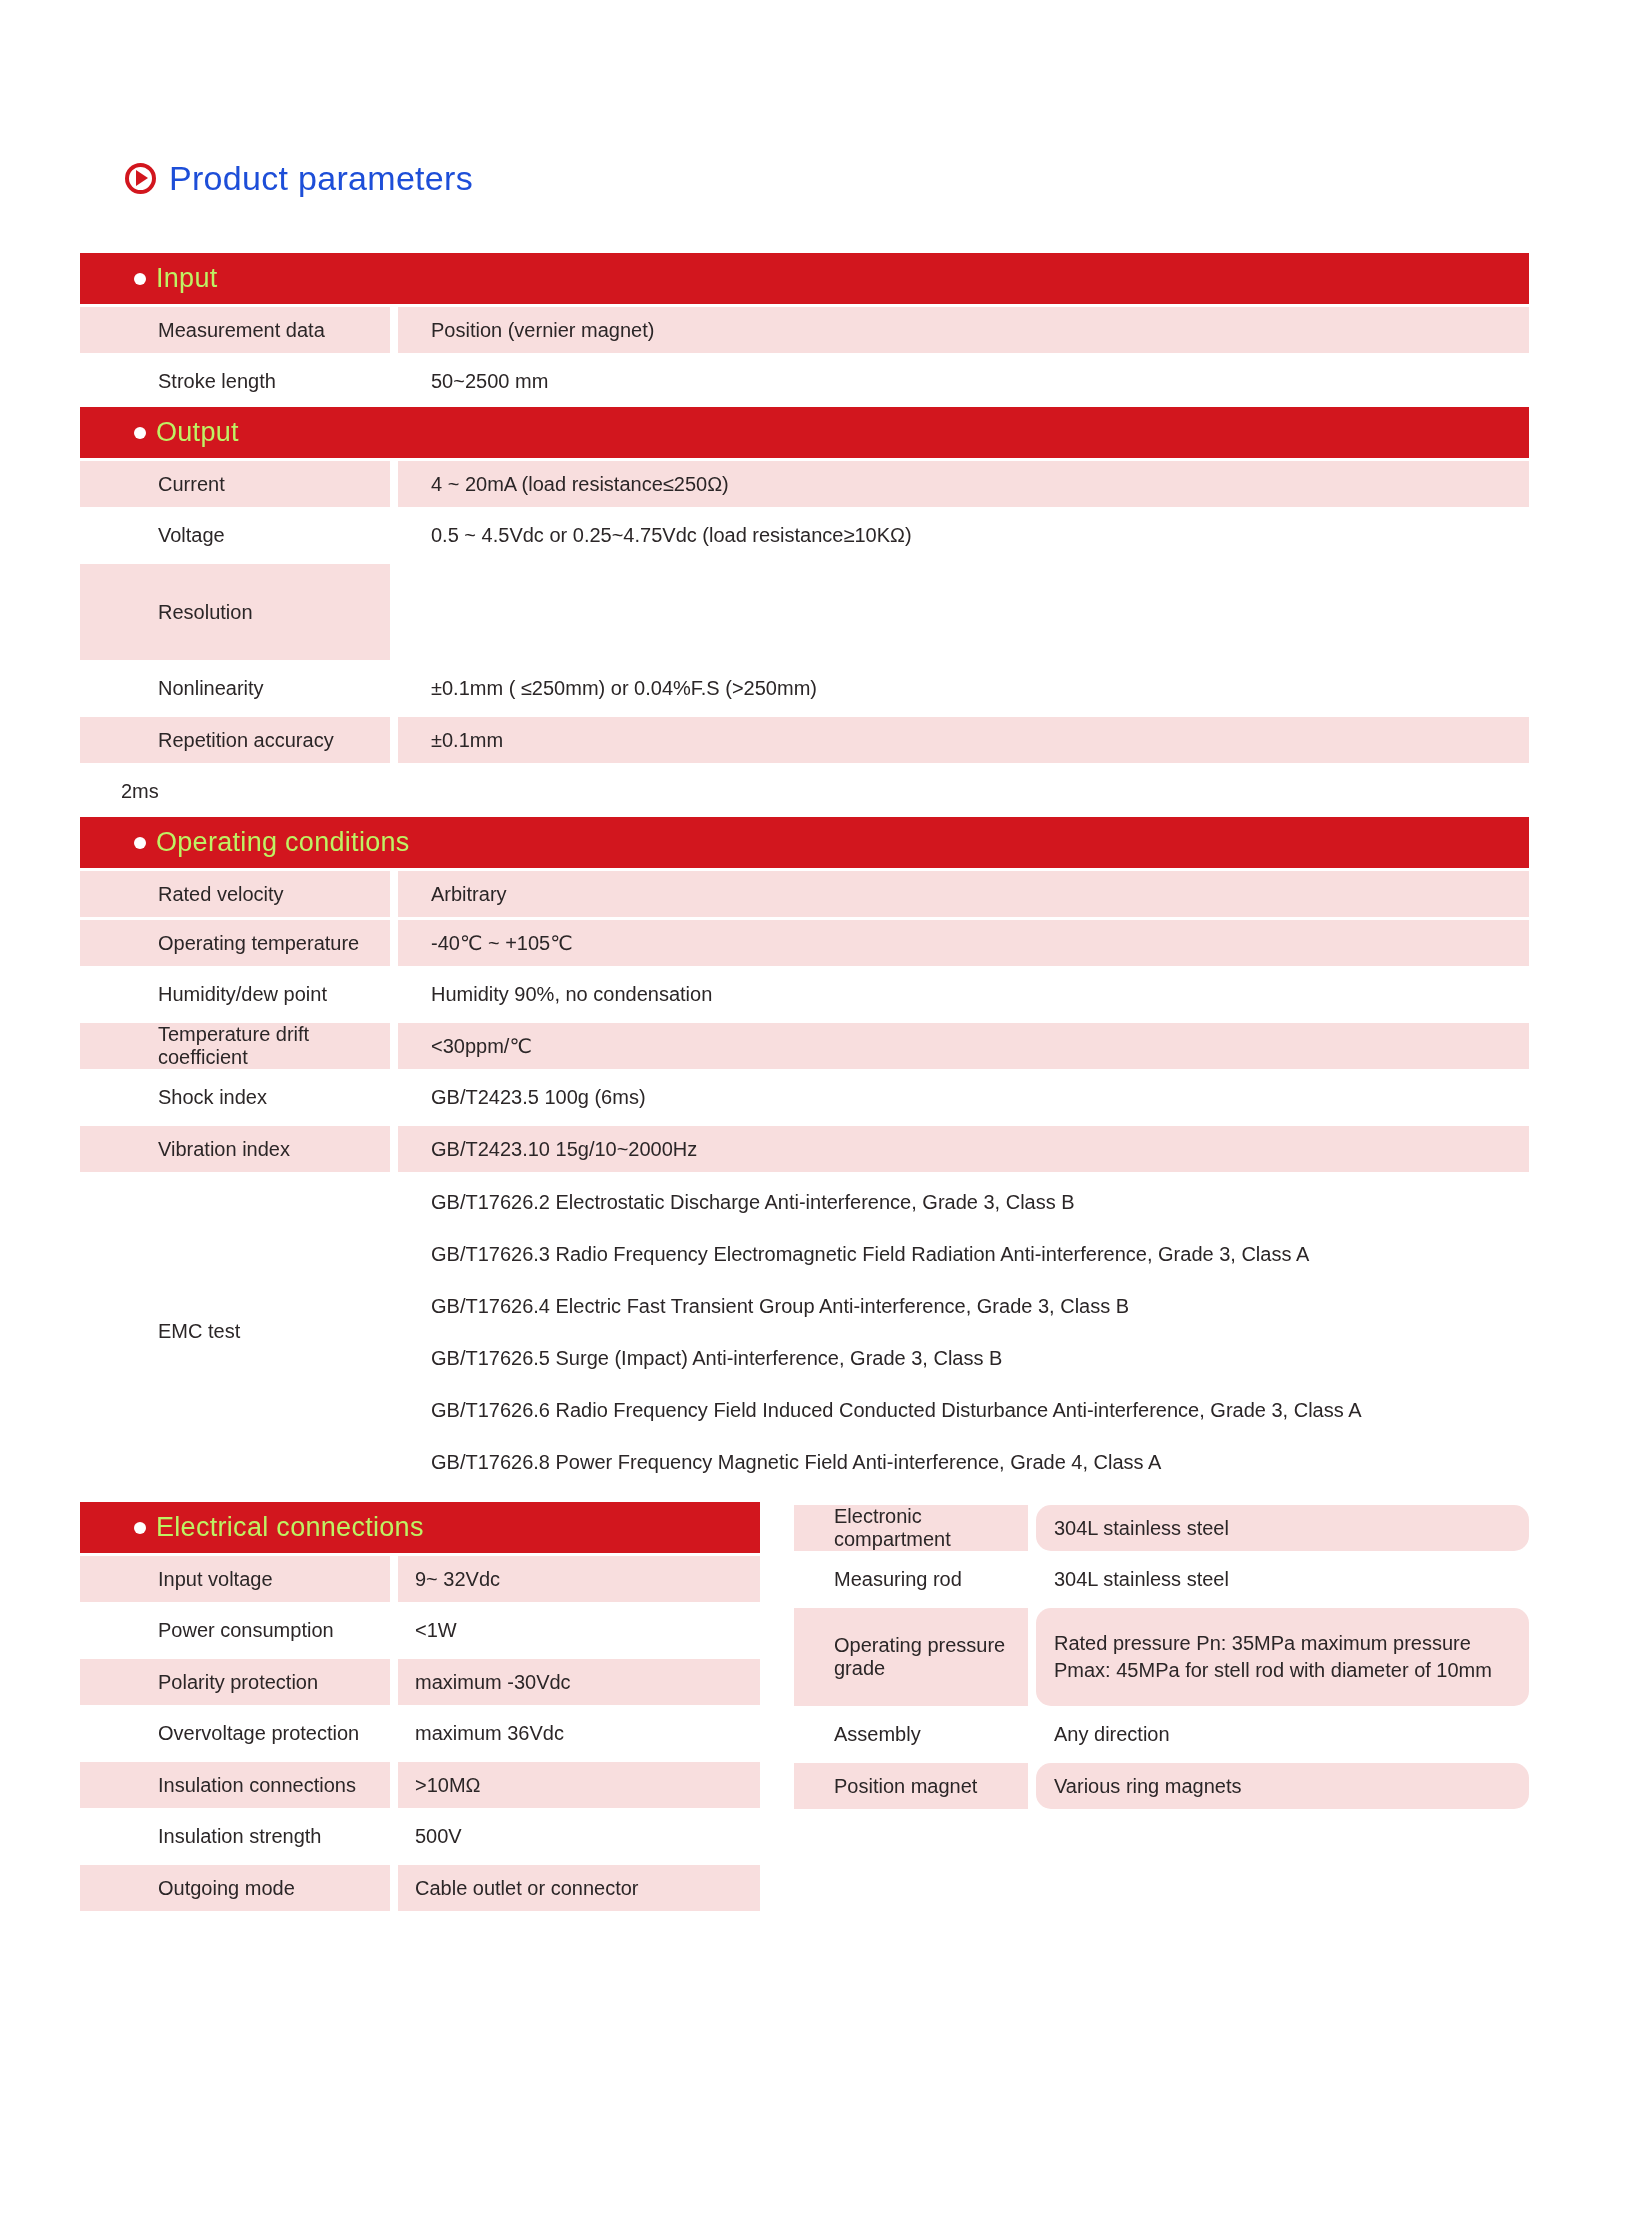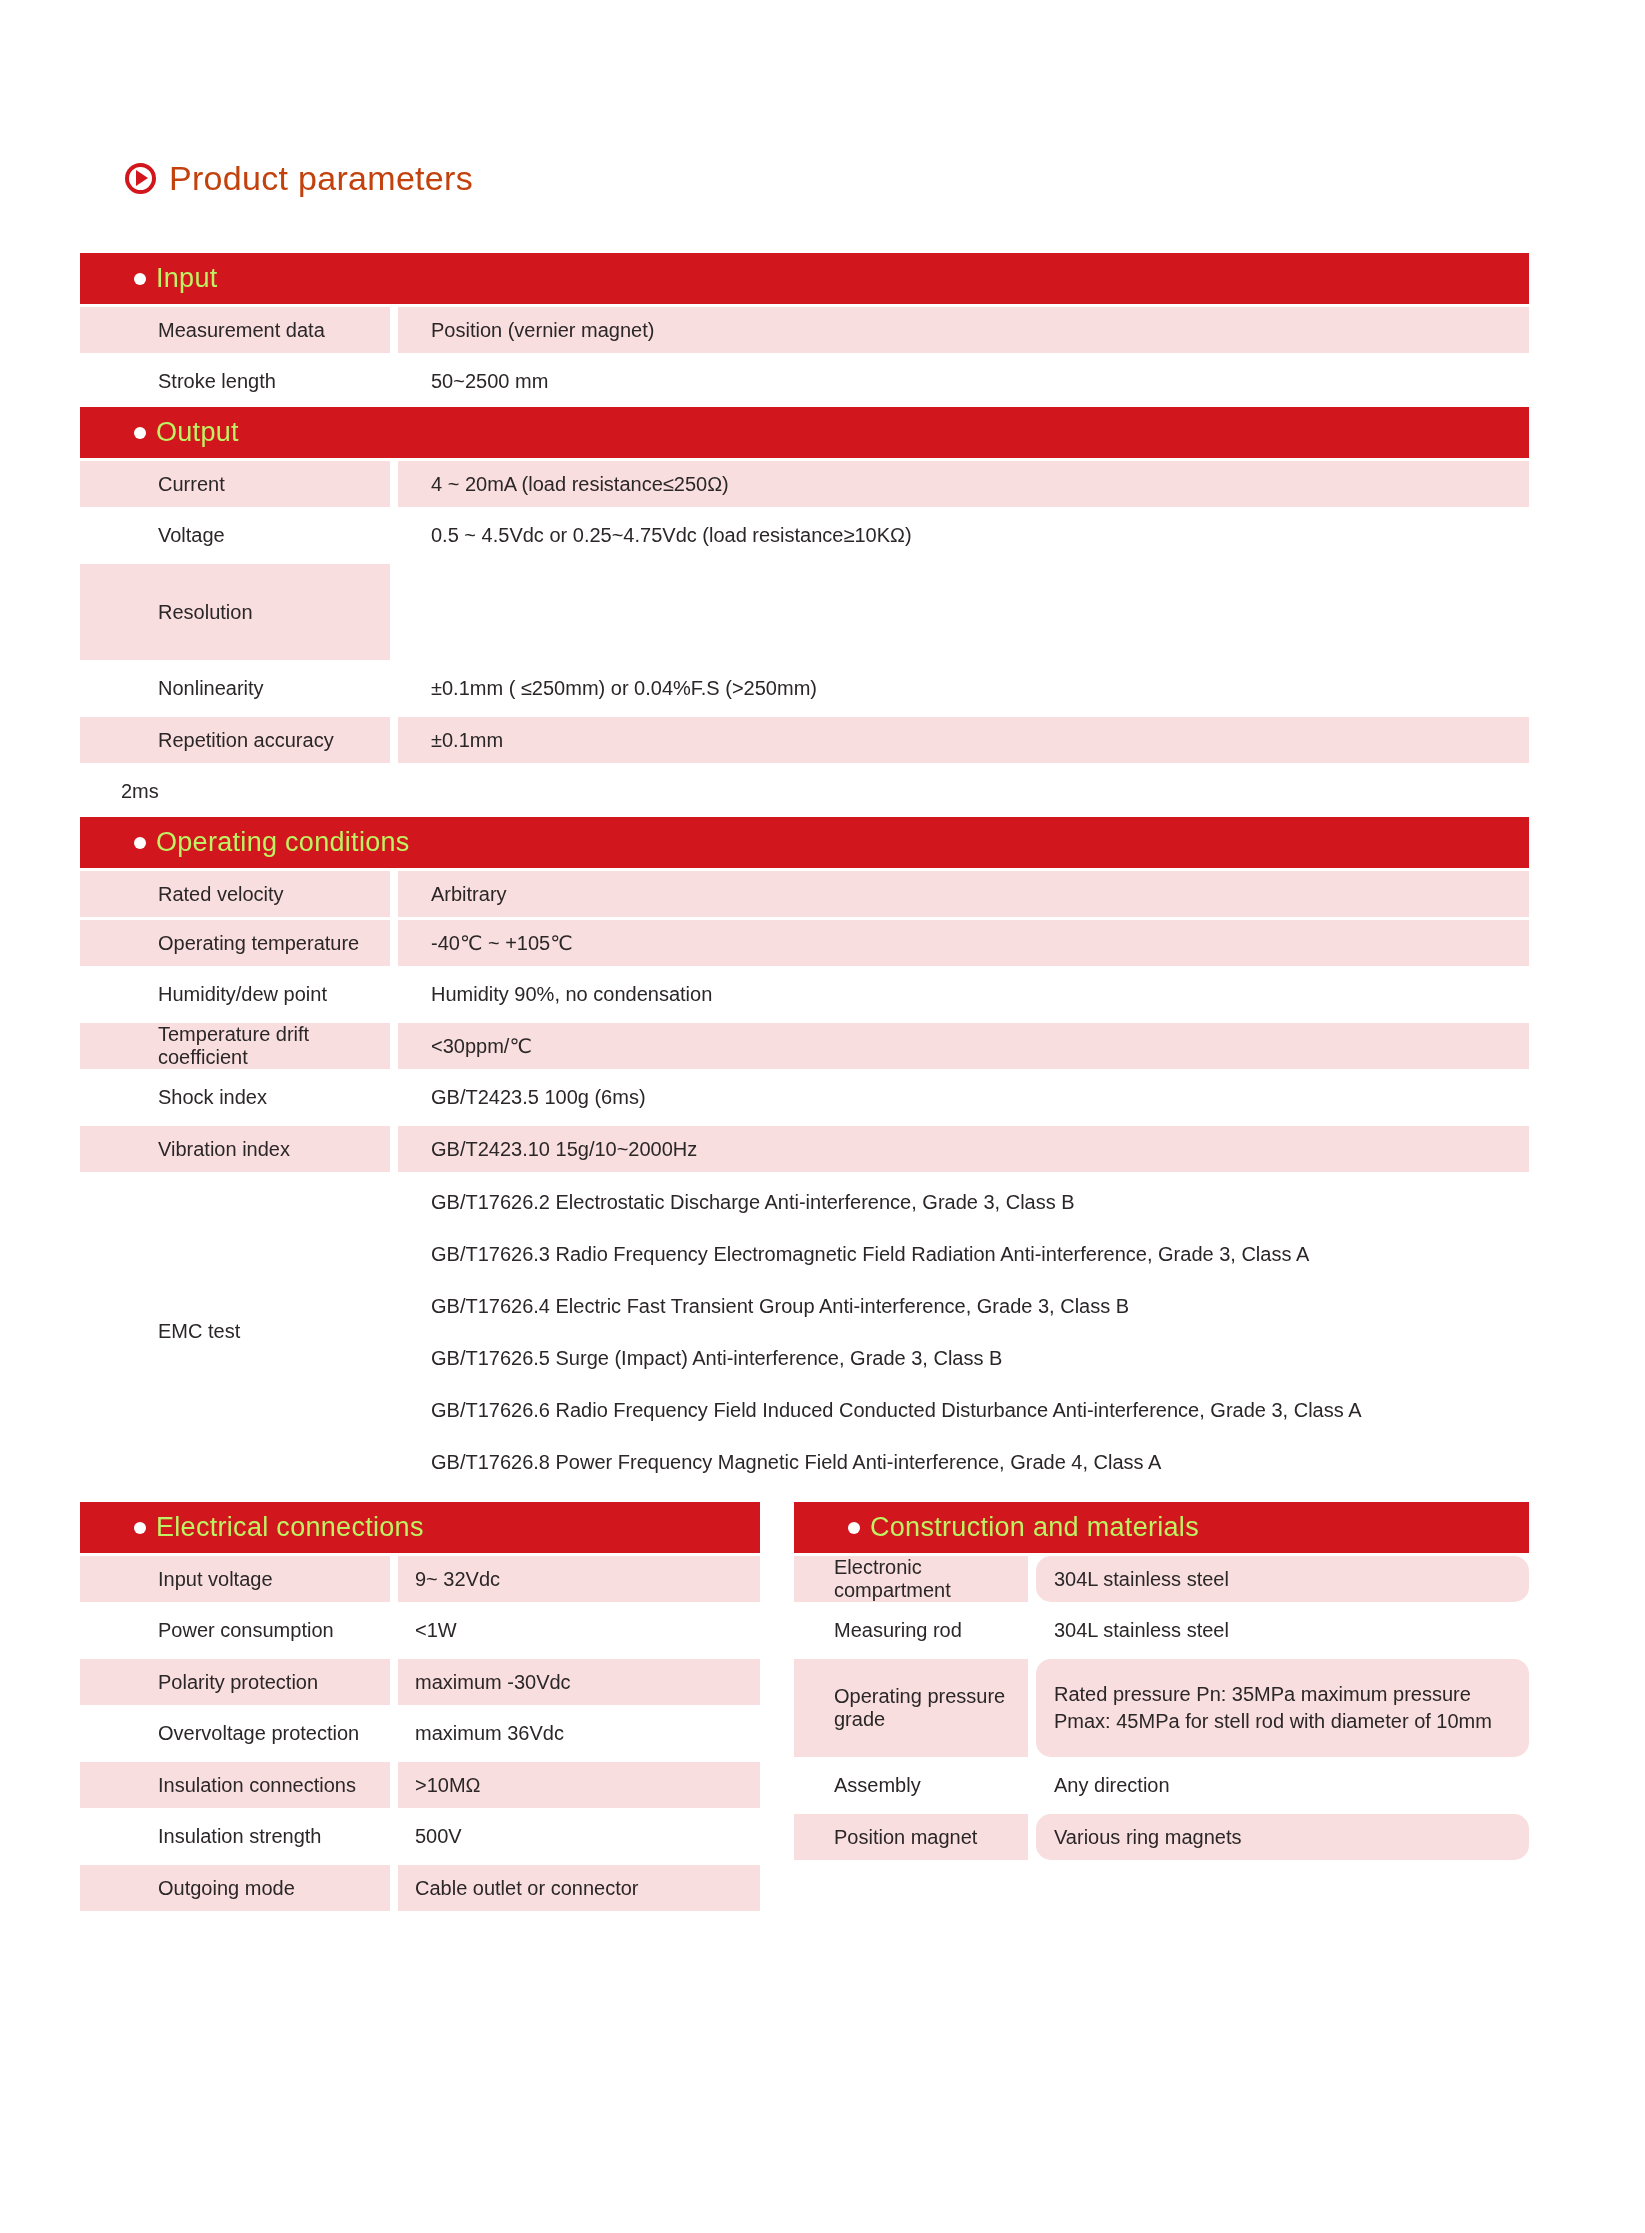--- a/index.html
+++ b/index.html
@@ -15,21 +15,21 @@
   
   .title-row { display:flex; align-items:center; gap:13px; margin-left:45px; height:42px; }
   .play-icon {
     box-sizing:border-box; width:31px; height:31px; flex:0 0 auto;
     border:4px solid #d2161e; border-radius:50%; position:relative; background:#fff;
   }
   .play-icon::after {
     content:""; position:absolute; left:7px; top:3.5px; width:0; height:0;
     border-left:12px solid #d2161e; border-top:8px solid transparent; border-bottom:8px solid transparent;
   }
-  .page-title { margin:0; font-size:34px; font-weight:400; color:#c2410c; letter-spacing:0.3px; }
+  .page-title { margin:0; font-size:34px; font-weight:400; color:#1d4ed8; letter-spacing:0.3px; }
 
   
   .spec { width:1449px; margin-top:54px; }
   .bottom { width:1449px; display:flex; gap:34px; margin-top:14px; }
   .t-left  { width:680px; flex:0 0 auto; }
   .t-right { width:735px; flex:0 0 auto; }
 
   .bar {
     height:51px; background:#d2161e; display:flex; align-items:center;
     padding-left:54px; box-sizing:border-box;
@@ -186,24 +186,20 @@
         <div class="cell label">Insulation strength</div>
         <div class="cell value">500V</div>
       </div>
       <div class="row pink">
         <div class="cell label">Outgoing mode</div>
         <div class="cell value">Cable outlet or connector</div>
       </div>
     </div>
 
     <div class="t-right">
-      <div class="bar">
-        <span class="bullet"></span>
-        <span class="bar-title">Construction and materials</span>
-      </div>
       <div class="row pink">
         <div class="cell label">Electronic compartment</div>
         <div class="cell value">304L stainless steel</div>
       </div>
       <div class="row">
         <div class="cell label">Measuring rod</div>
         <div class="cell value">304L stainless steel</div>
       </div>
       <div class="row pink pressure">
         <div class="cell label">Operating pressure grade</div>

